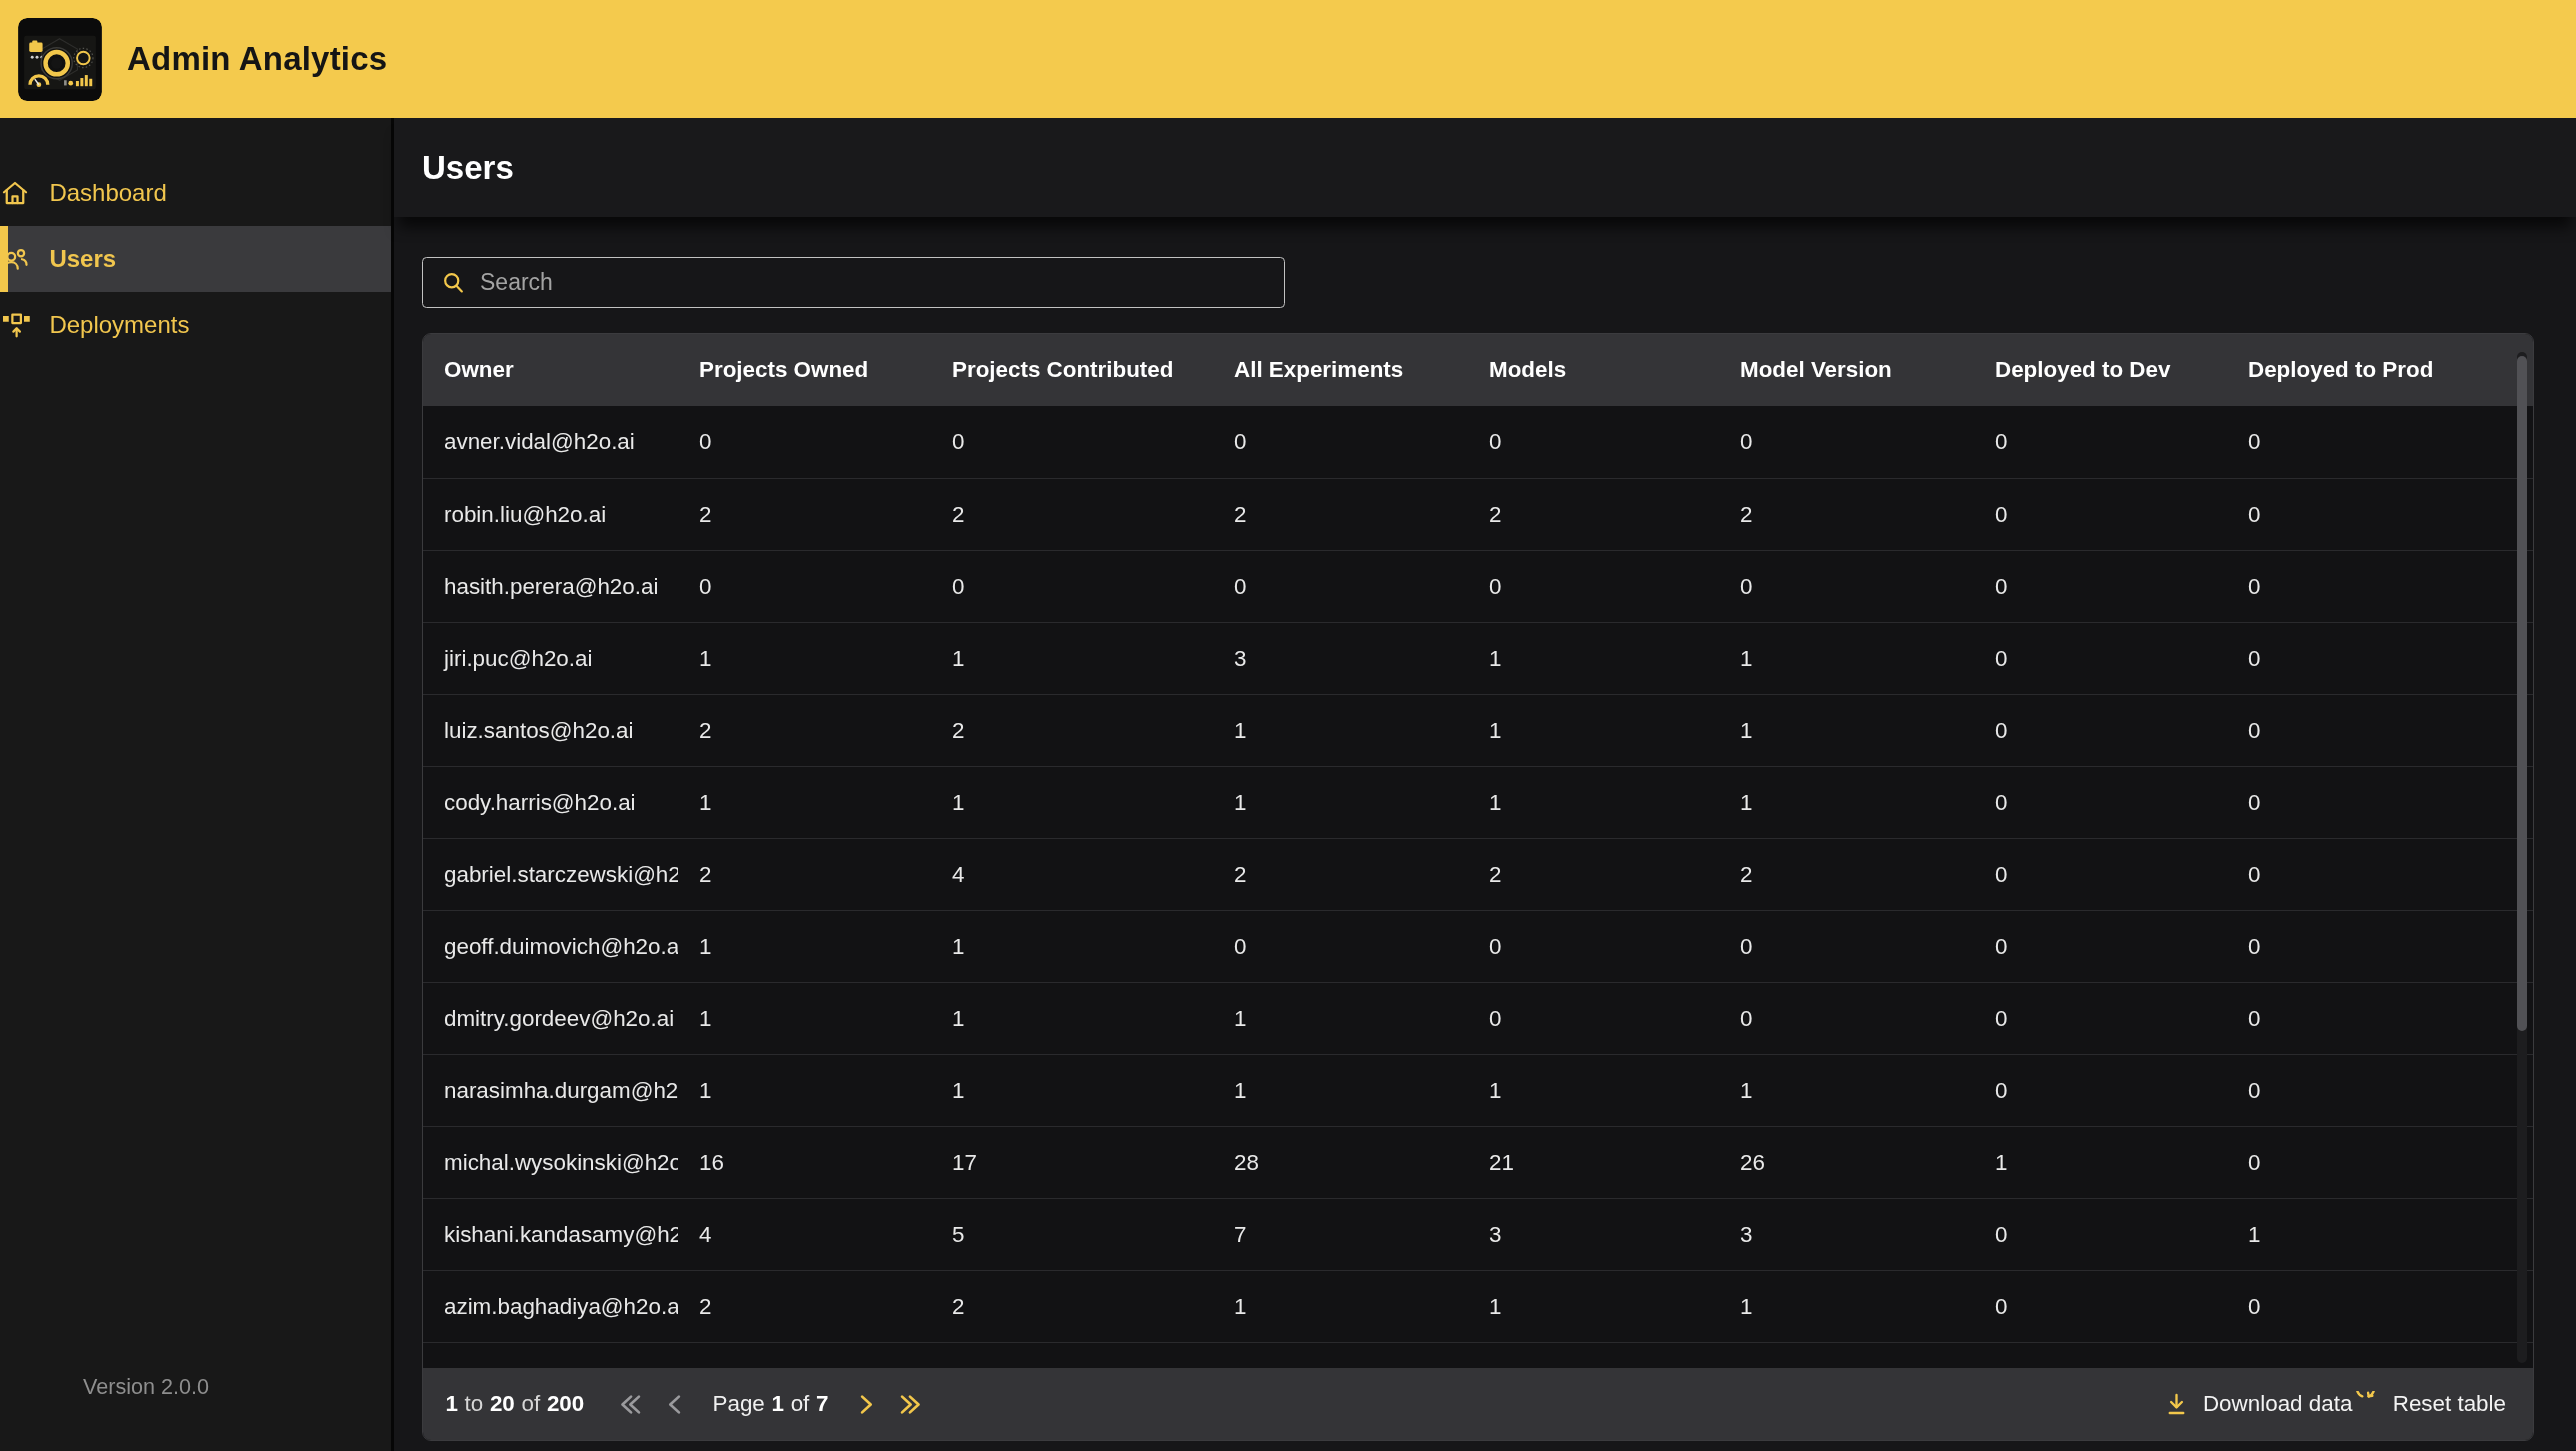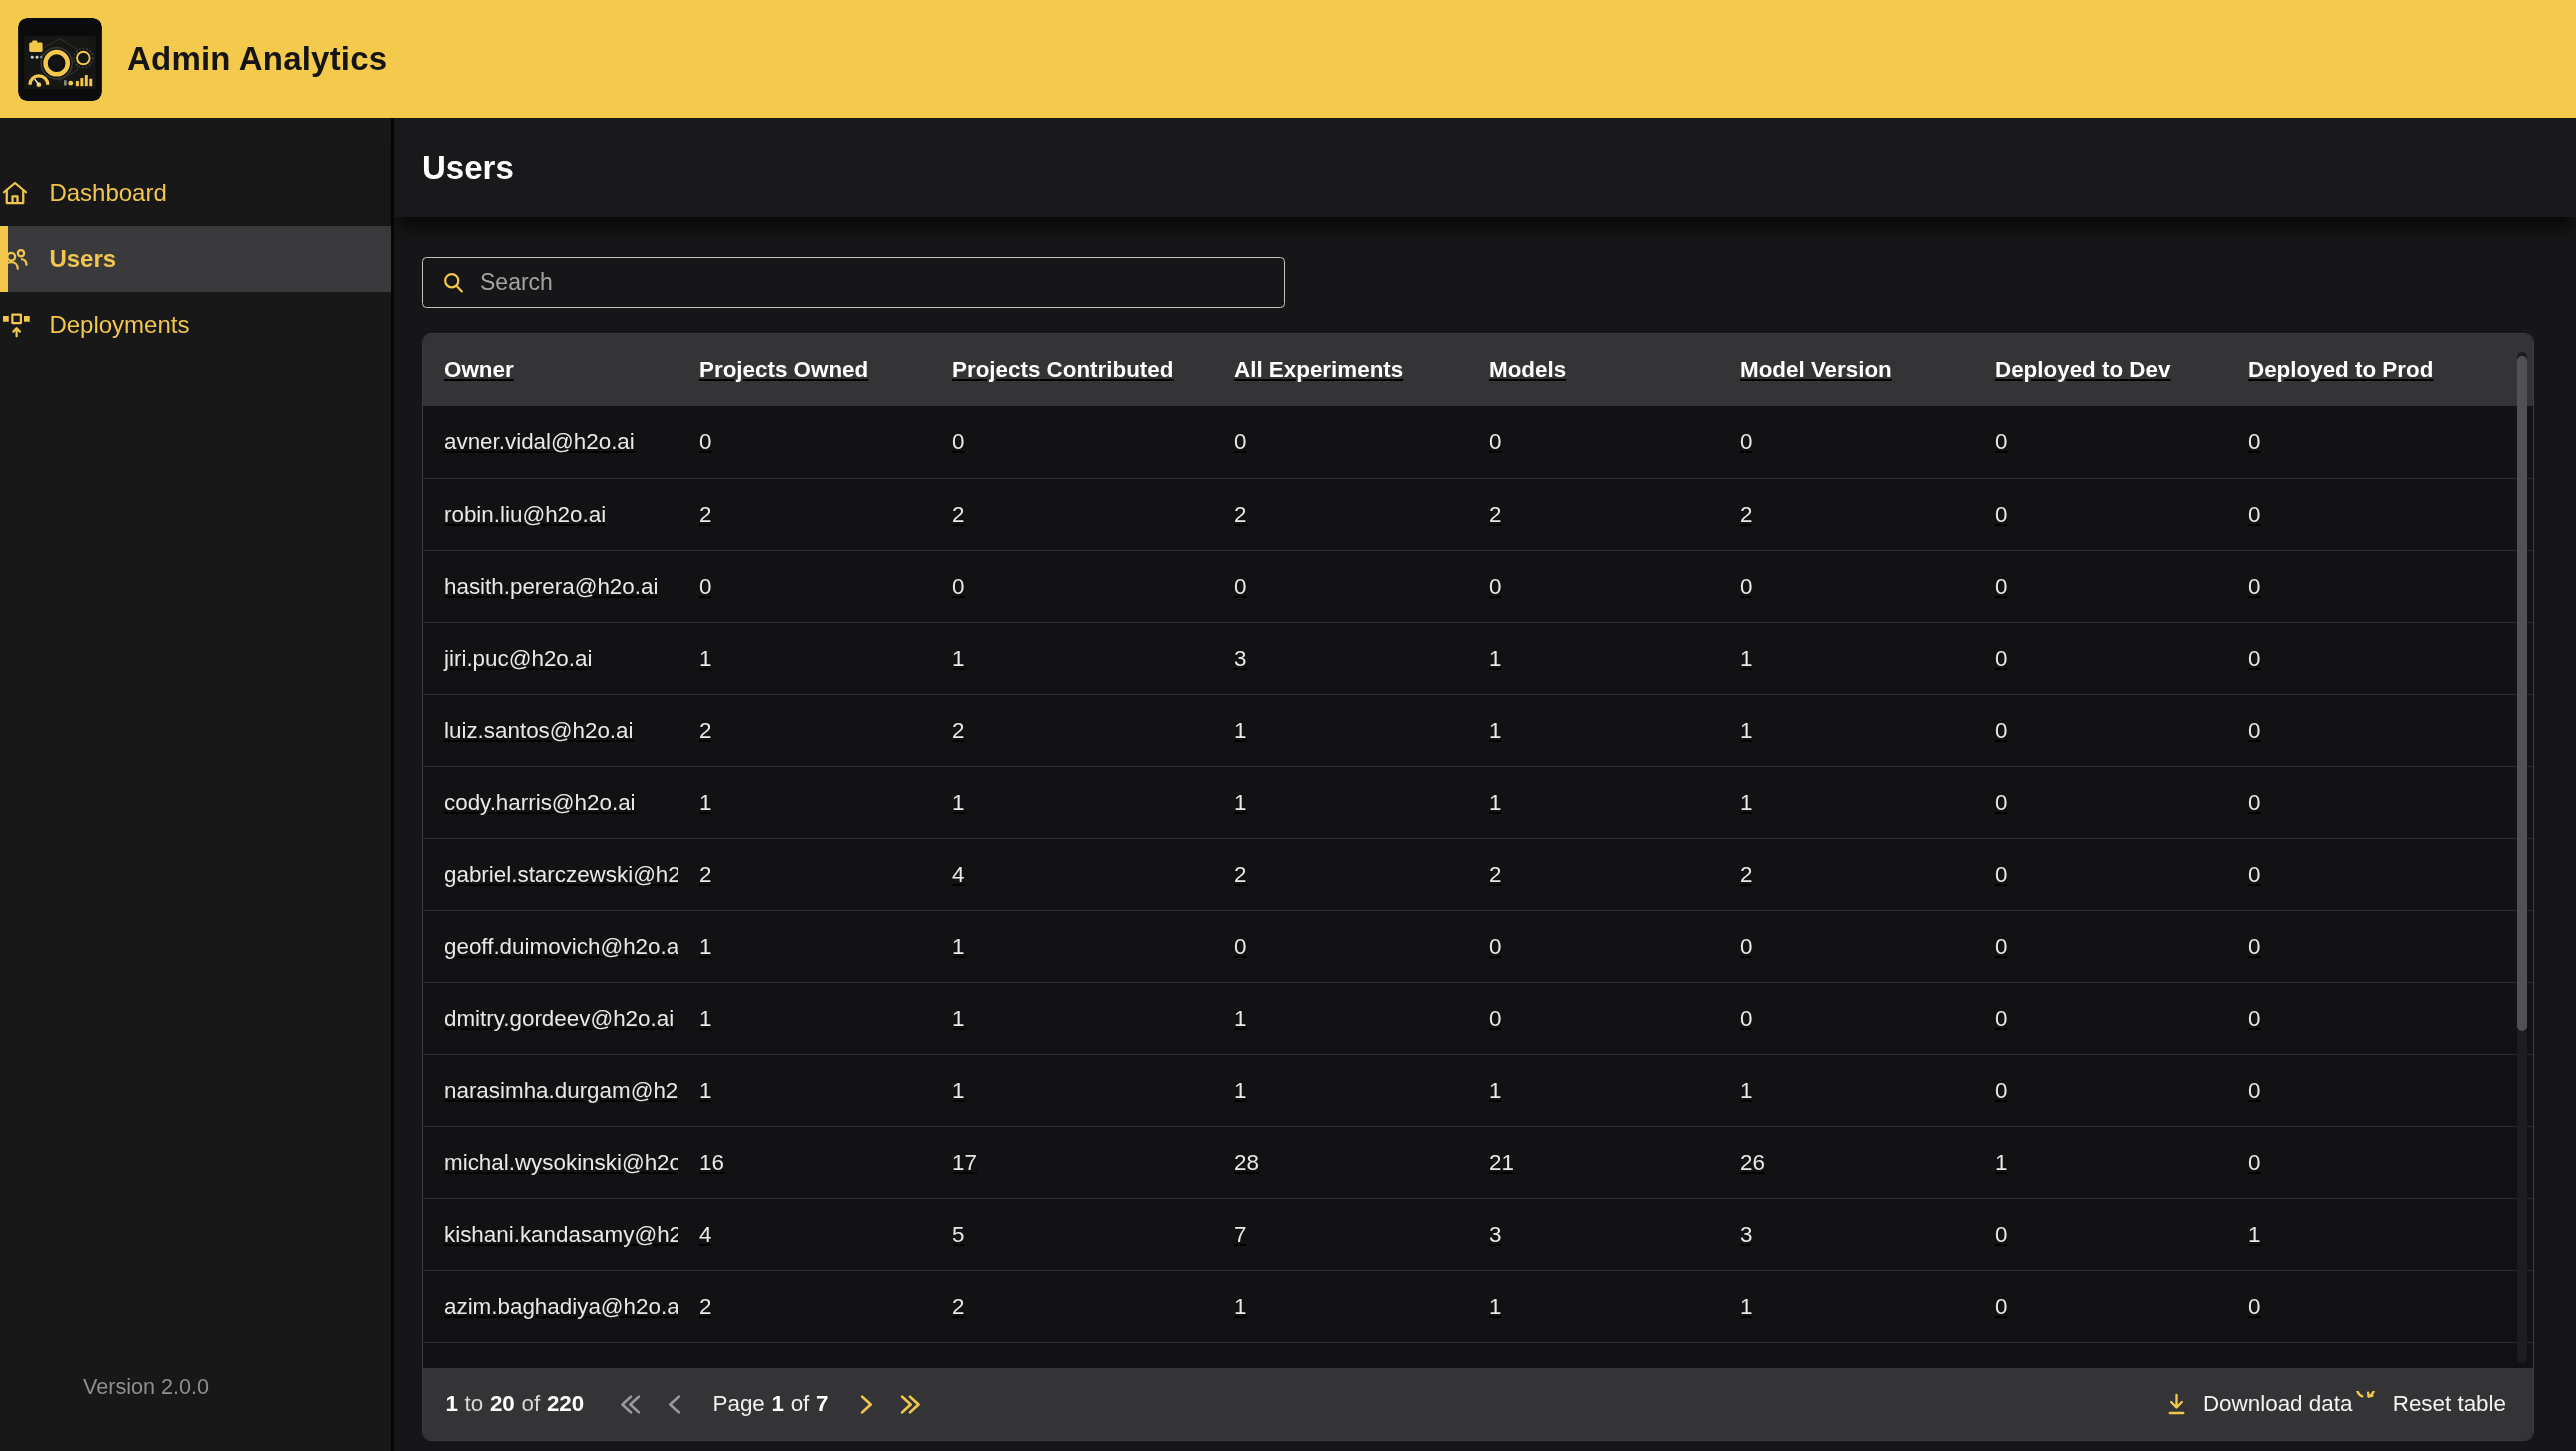--- a/index.html
+++ b/index.html
@@ -38,21 +38,21 @@
                border-radius:4.5px; color:#e9e9e9; font-size:23px; padding:0 15px 0 57px; outline:none;
                font-family:inherit; }
   .searchbox input::placeholder { color:#a3a3a3; }
   .search-ic { position:absolute; left:19.4px; top:12.7px; width:25px; height:25px; }
   .search-ic svg { width:100%; height:100%; stroke:#f2c74b; fill:none; stroke-width:2.1; stroke-linecap:round; }
 
   
   .table-card { margin:25px 42px 0 28px; height:1108px; border:1.5px solid #3b3b3e; border-radius:9px;
                 background:#121214; position:relative; overflow:hidden; display:flex; flex-direction:column; }
   .thead, .tr { display:grid; grid-template-columns:255px 253px 282px 255px 251px 255px 253px 1fr;
-                align-items:center;text-decoration:underline; }
+                align-items:center; }
   .thead { height:72px; background:#343437; flex:0 0 auto; }
   .th { padding-left:21px; font-size:22.4px; font-weight:700; color:#ffffff; white-space:nowrap; overflow:hidden; }
   .tbody { flex:1 1 auto; overflow:hidden; }
   .tr { height:72px; border-top:1.5px solid #2a2a2d; }
   .tr:first-child { border-top:none; }
   .td { padding-left:21px; font-size:22.4px; color:#e9e9e9; white-space:nowrap; overflow:hidden; }
 
   
   .scroll-track { position:absolute; right:6px; top:18px; width:10.4px; height:1011px;
                   background:#1d1d1f; border-radius:5.2px; z-index:3; }
@@ -321,21 +321,21 @@
 
       <div class="scroll-track"></div>
       <div class="scroll-thumb"></div>
 
       <div class="tfoot">
         <div class="range">
           <b>1</b>
           <span>to</span>
           <b>20</b>
           <span>of</span>
-          <b>220</b>
+          <b>200</b>
         </div>
         <div class="pager">
           <span class="pg-btn disabled">
             <svg viewBox="0 0 24 24">
                 <path d="M18.6 5 L11 12 L18.6 19"></path>
                 <path d="M11.6 5 L4 12 L11.6 19"></path>
               </svg>
           </span>
           <span class="pg-btn disabled">
             <svg viewBox="0 0 24 24">

